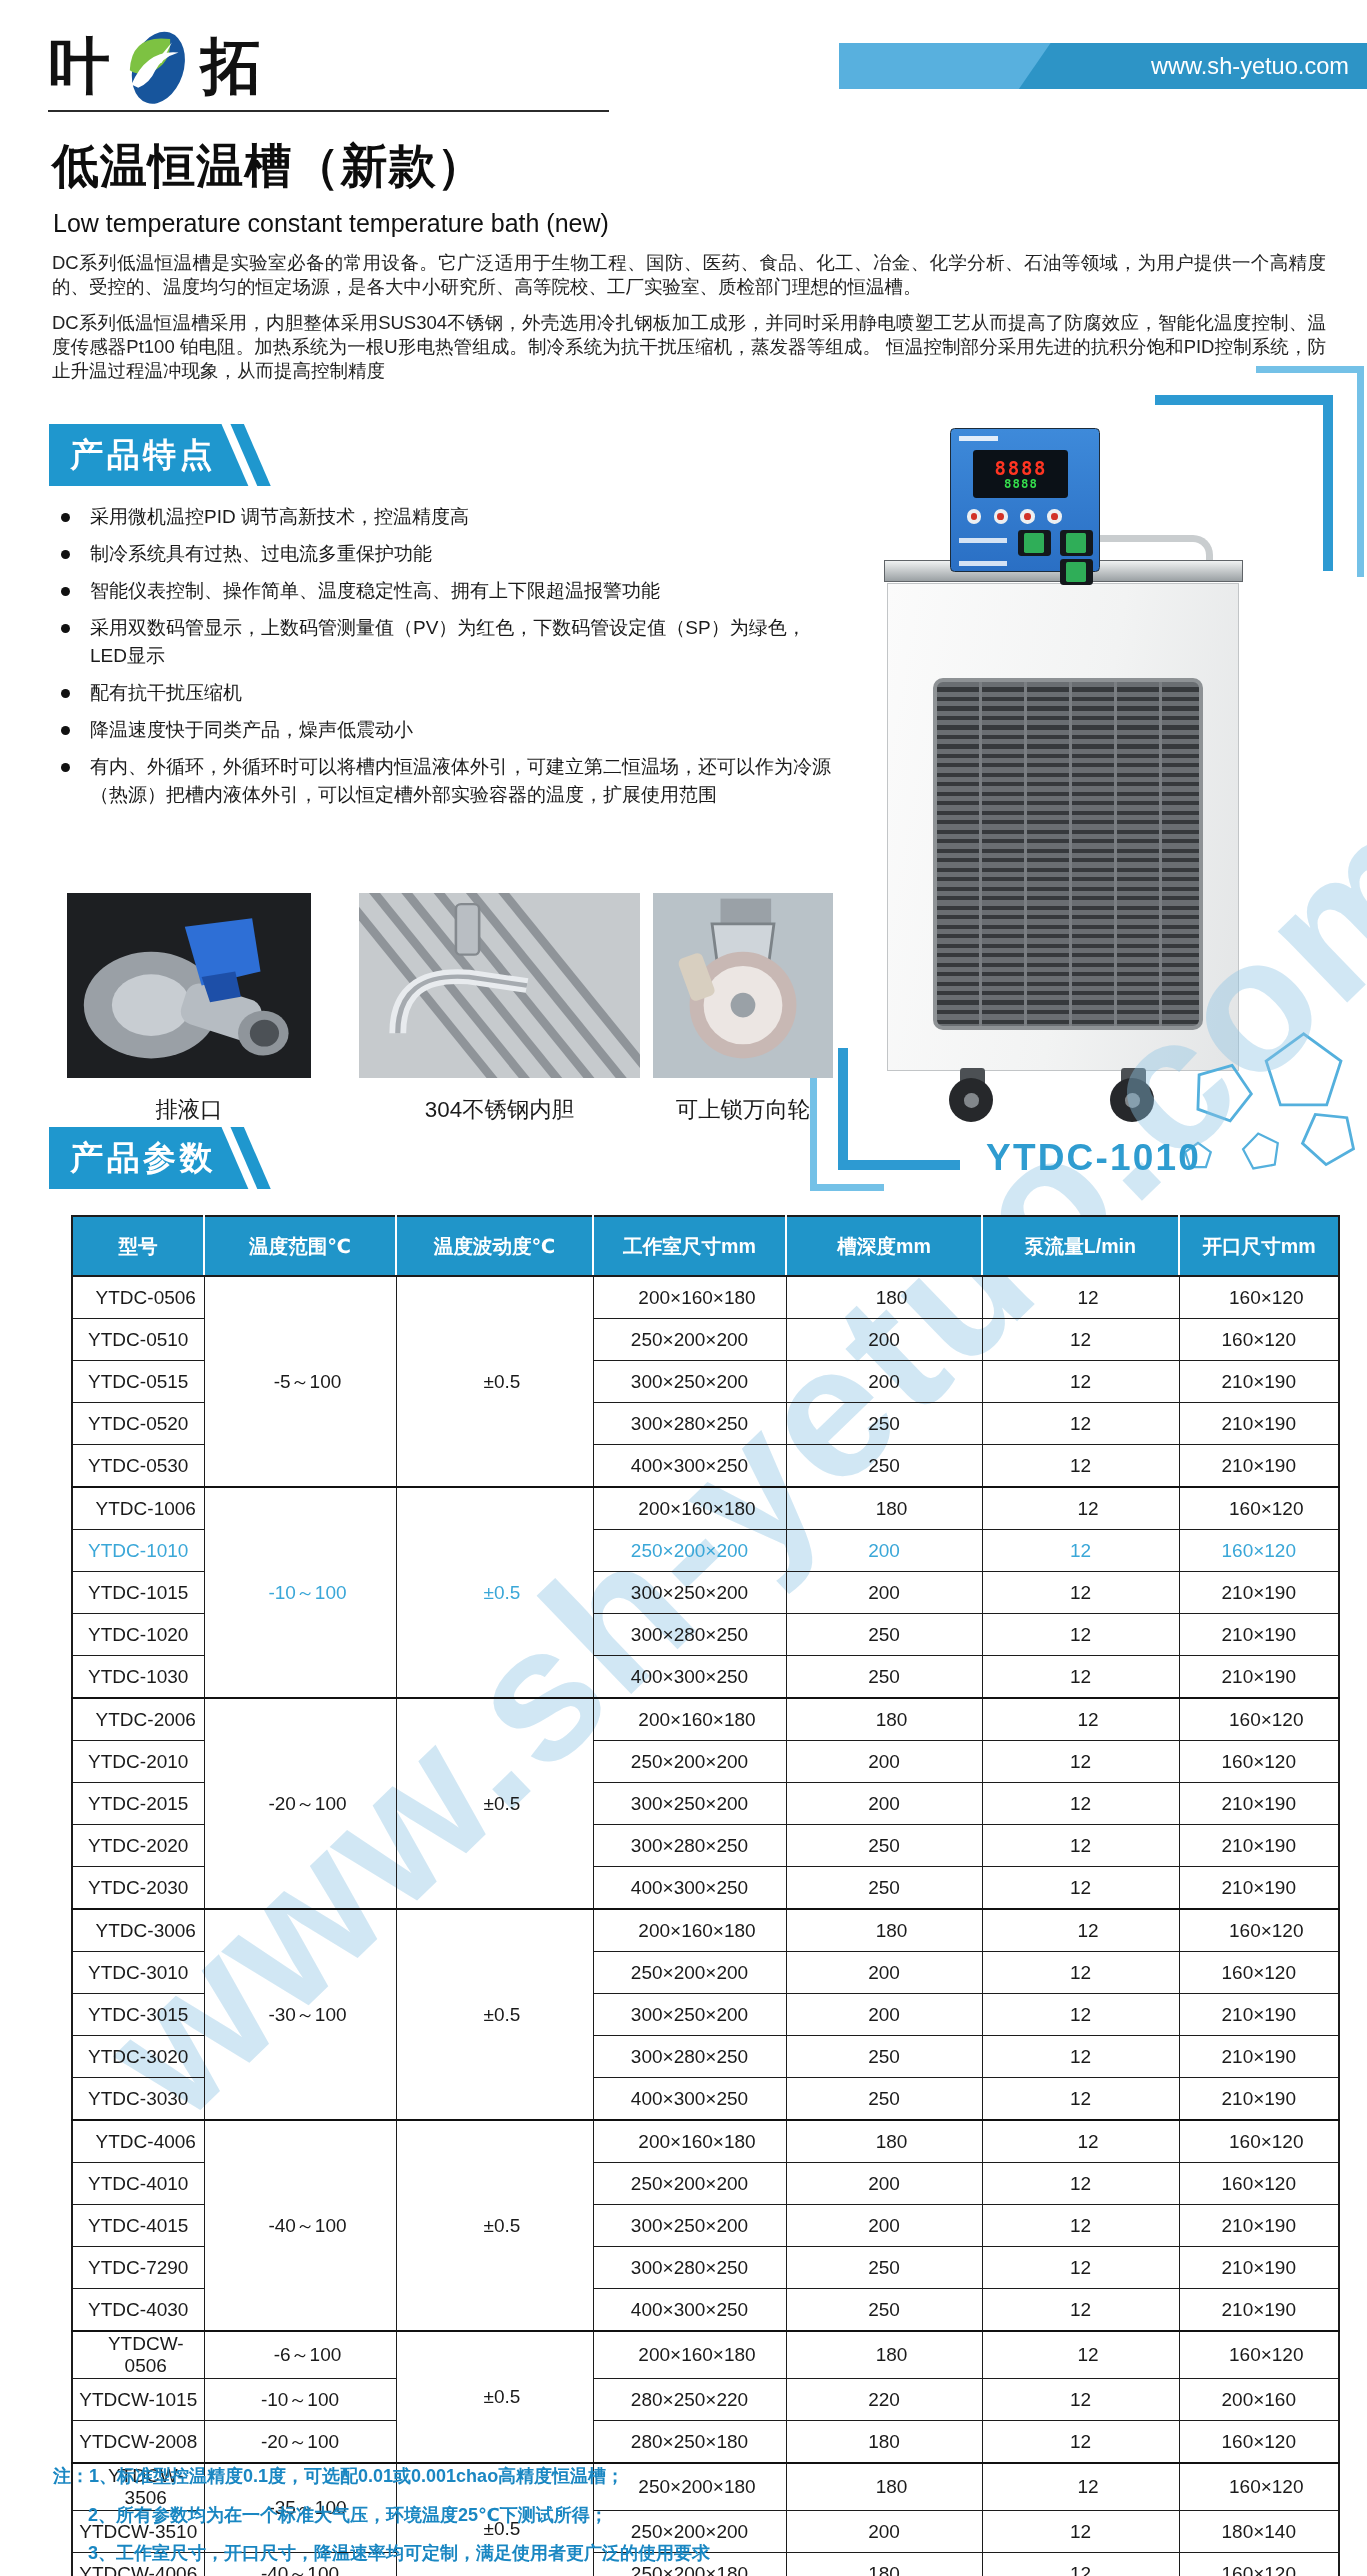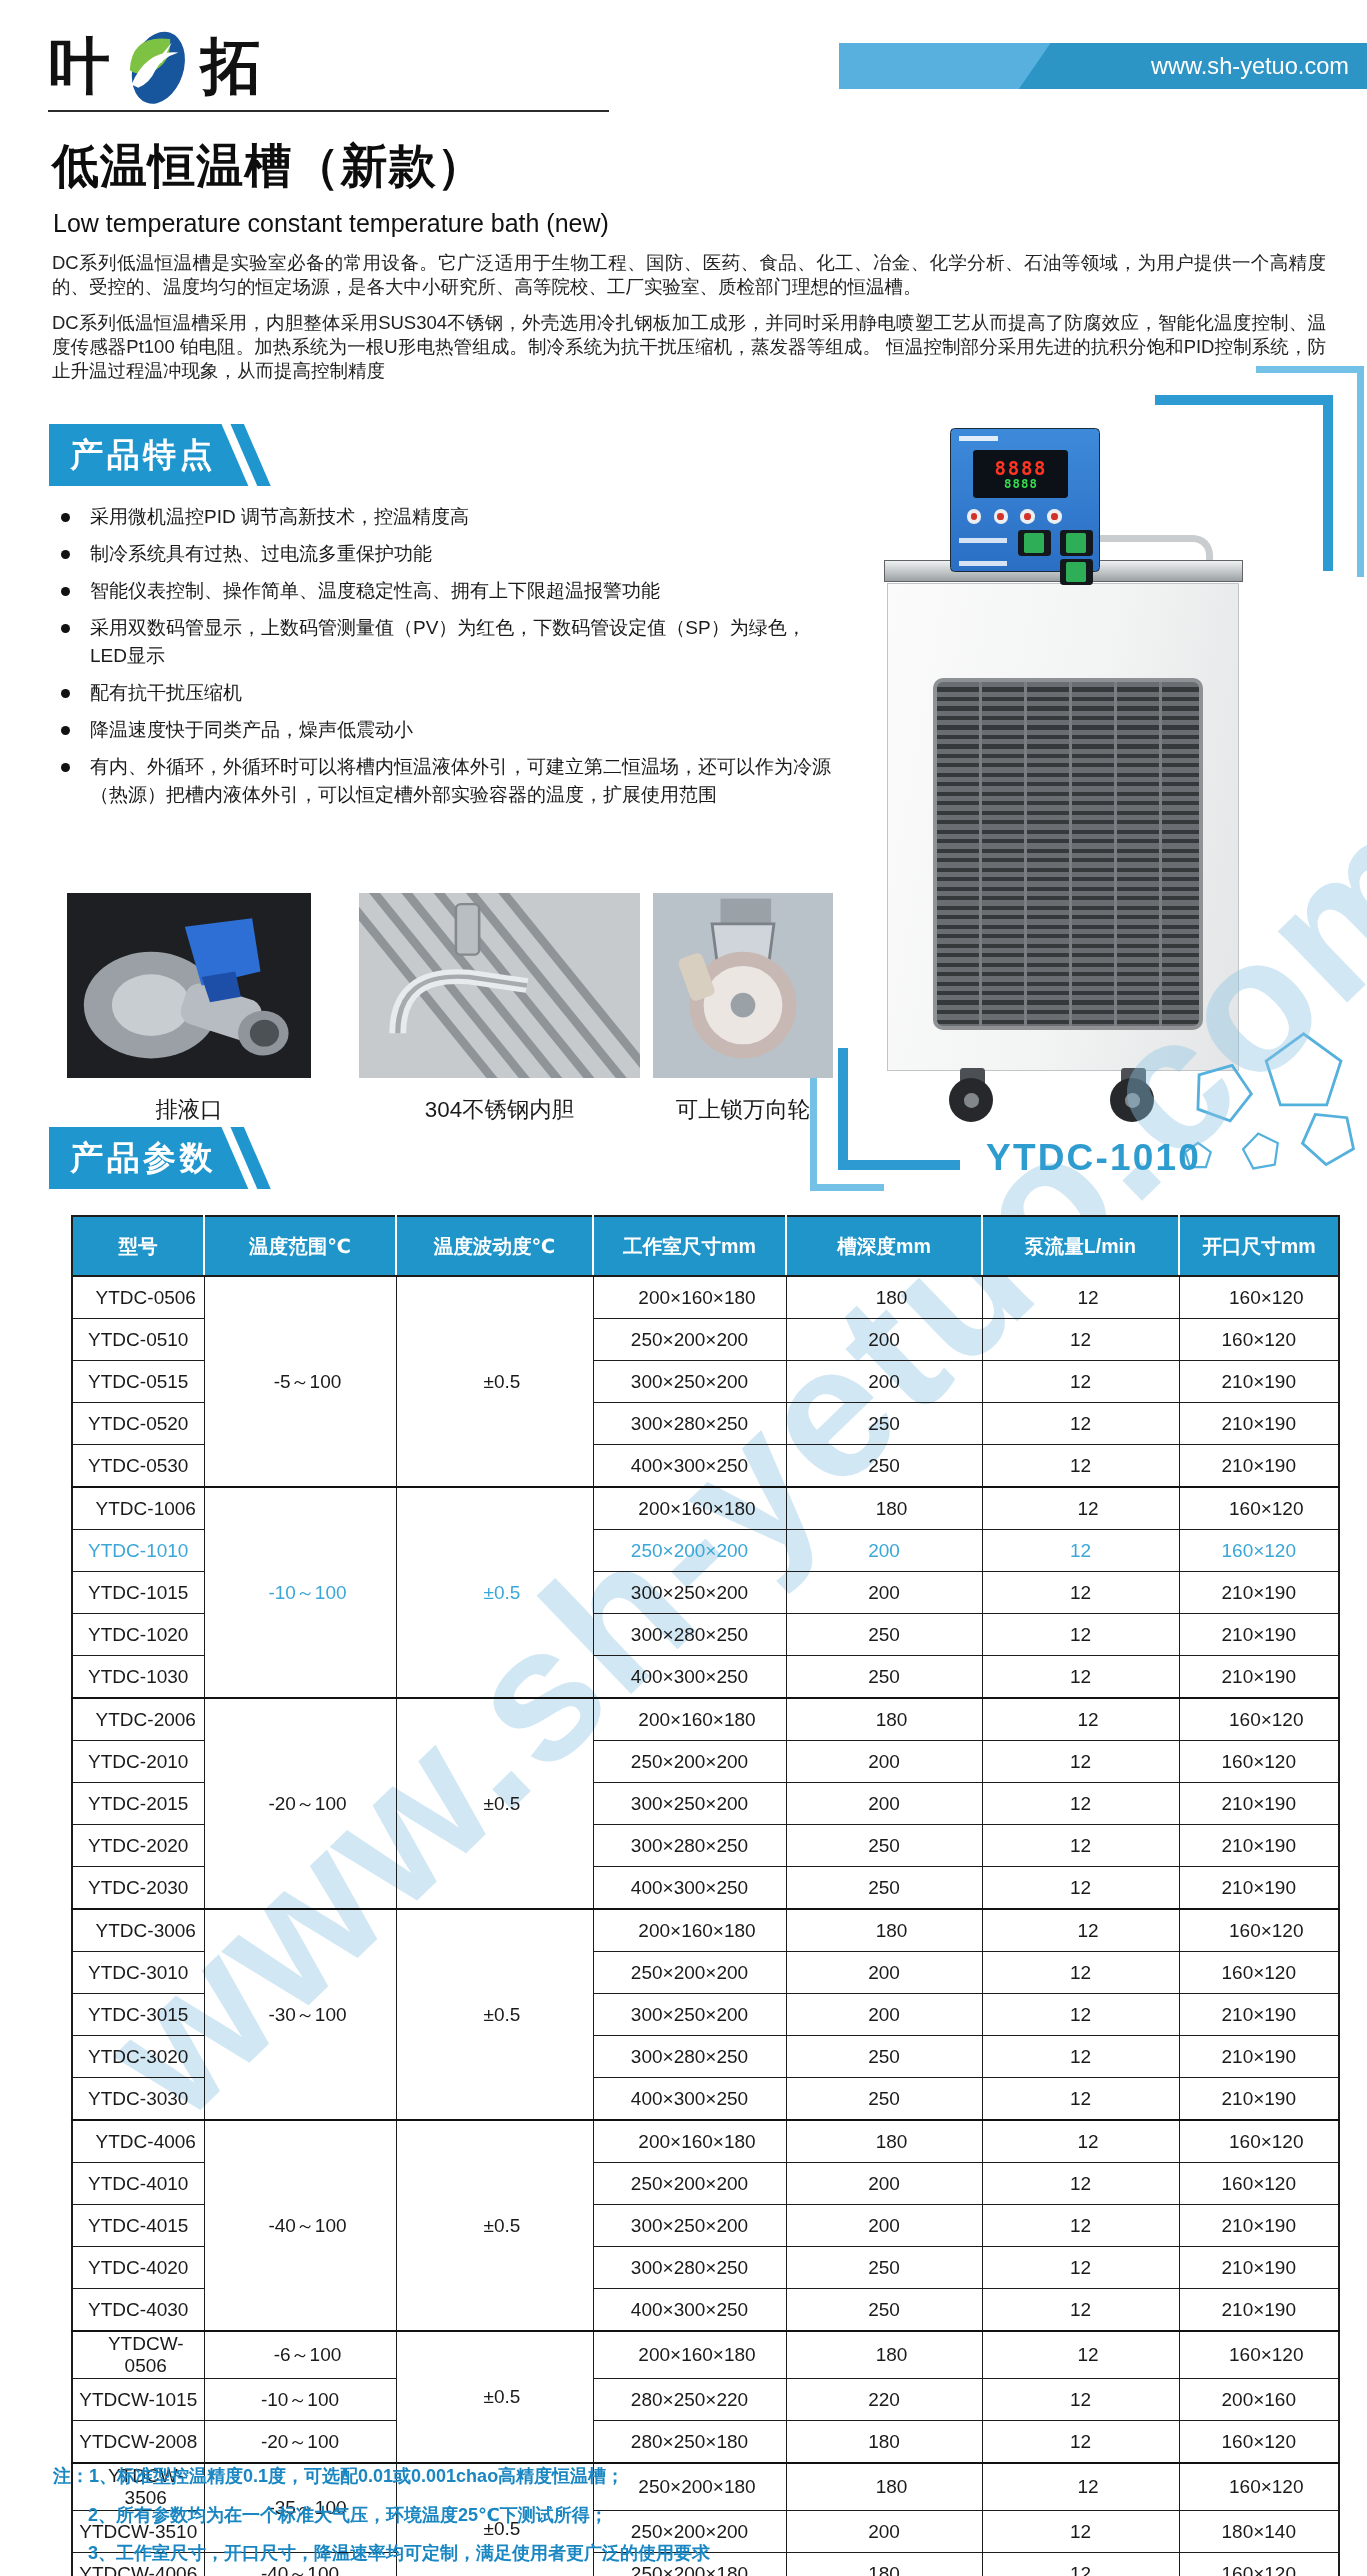--- a/index.html
+++ b/index.html
@@ -455,21 +455,21 @@
           <td>160×120</td>
         </tr>
         <tr>
           <td>YTDC-4015</td>
           <td>300×250×200</td>
           <td>200</td>
           <td>12</td>
           <td>210×190</td>
         </tr>
         <tr>
-          <td>YTDC-4020</td>
+          <td>YTDC-7290</td>
           <td>300×280×250</td>
           <td>250</td>
           <td>12</td>
           <td>210×190</td>
         </tr>
         <tr>
           <td>YTDC-4030</td>
           <td>400×300×250</td>
           <td>250</td>
           <td>12</td>

